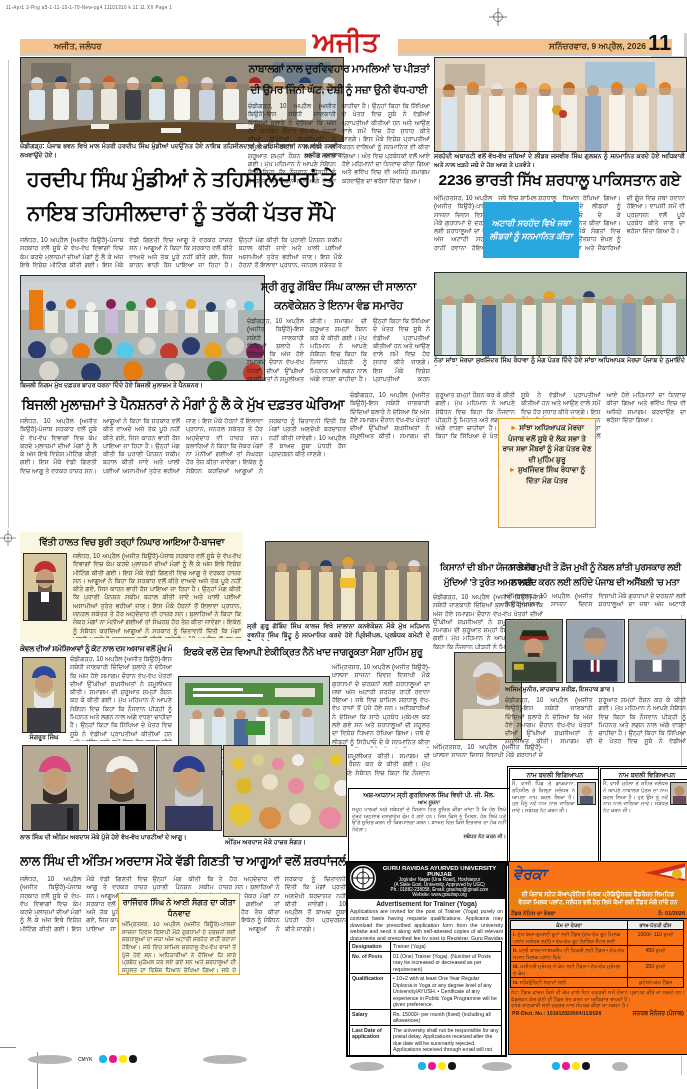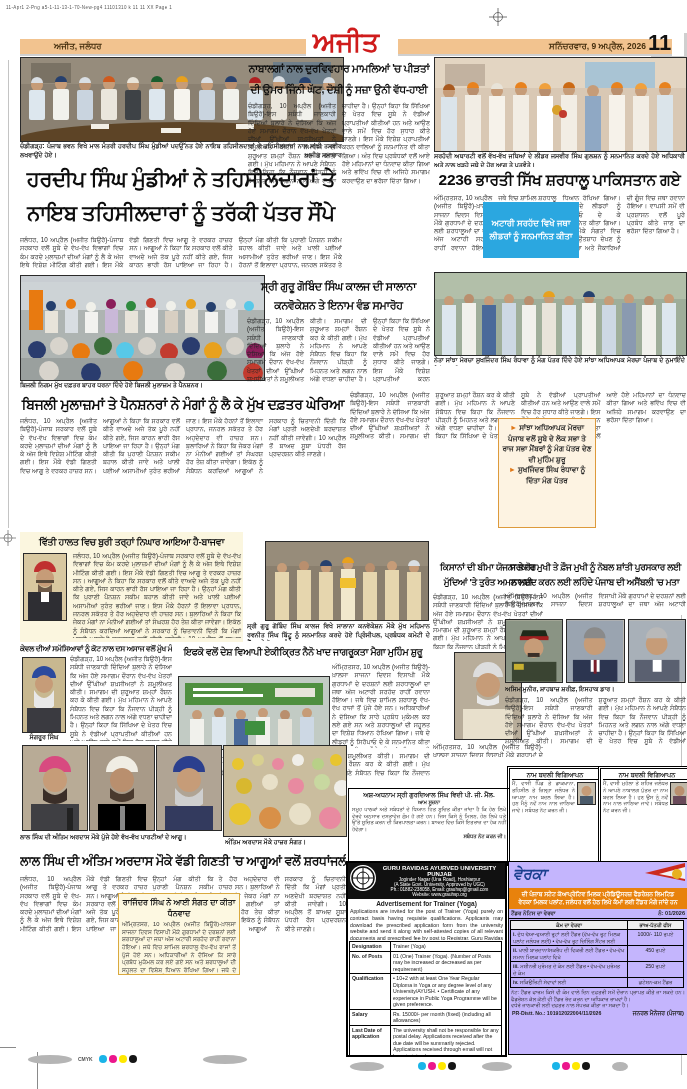--- a/index.html
+++ b/index.html
@@ -168,21 +168,21 @@
           <path d="M224 30a6 6 0 0 1 12 0z" fill="#e8821e"></path>
           <rect x="222" y="37" width="16" height="56" fill="#dbe4ea"></rect>
       </g>
       <circle cx="122" cy="52" r="5" fill="#d8a12c"></circle>
         <circle cx="128" cy="56" r="4" fill="#c23b2e"></circle>
     </svg>
   </div>
   <div class="abs cap" style="left:434px;top:152px;width:251px;height:15px;">ਸਰਹੱਦੀ ਅਥਾਰਟੀ ਵਲੋਂ ਵੱਖ-ਵੱਖ ਜਥਿਆਂ ਦੇ ਲੀਡਰ ਜਸਵੀਰ ਸਿੰਘ ਗੁਲਸ਼ਨ ਨੂੰ ਸਨਮਾਨਿਤ ਕਰਦੇ ਹੋਏ ਅਧਿਕਾਰੀ ਅਤੇ ਨਾਲ ਖੜ੍ਹੇ ਜਥੇ ਦੇ ਹੋਰ ਆਗੂ ਤੇ ਪਤਵੰਤੇ।</div>
   <div class="abs hl one" style="left:434px;top:169px;width:251px;height:22px;font-size:15.5px;line-height:22px;">2236 ਭਾਰਤੀ ਸਿੱਖ ਸ਼ਰਧਾਲੂ ਪਾਕਿਸਤਾਨ ਗਏ</div>
   <div class="abs body c4" style="left:434px;top:194px;width:251px;height:74px;">ਅੰਮ੍ਰਿਤਸਰ, 10 ਅਪ੍ਰੈਲ (ਅਜੀਤ ਬਿਊਰੋ)-ਖ਼ਾਲਸਾ ਸਾਜਨਾ ਦਿਵਸ ਵਿਸਾਖੀ ਮੌਕੇ ਗੁਰਧਾਮਾਂ ਦੇ ਦਰਸ਼ਨਾਂ ਲਈ ਸ਼ਰਧਾਲੂਆਂ ਦਾ ਜਥਾ ਅੱਜ ਅਟਾਰੀ ਸਰਹੱਦ ਰਾਹੀਂ ਰਵਾਨਾ ਹੋਇਆ। ਜਥੇ ਵਿਚ ਸ਼ਾਮਿਲ ਸ਼ਰਧਾਲੂ ਵੱਖ-ਵੱਖ ਰਾਜਾਂ ਤੋਂ ਪੁੱਜੇ ਹੋਏ ਸਨ। ਅਧਿਕਾਰੀਆਂ ਨੇ ਦੱਸਿਆ ਕਿ ਸਾਰੇ ਪ੍ਰਬੰਧ ਮੁਕੰਮਲ ਕਰ ਲਏ ਗਏ ਸਨ ਅਤੇ ਸ਼ਰਧਾਲੂਆਂ ਦੀ ਸਹੂਲਤ ਦਾ ਵਿਸ਼ੇਸ਼ ਧਿਆਨ ਰੱਖਿਆ ਗਿਆ। ਜਥੇ ਦੇ ਲੀਡਰਾਂ ਨੂੰ ਸਿਰੋਪਾਓ ਦੇ ਕੇ ਸਨਮਾਨਿਤ ਕੀਤਾ ਗਿਆ। ਇਸ ਮੌਕੇ ਸੰਗਤਾਂ ਵਿਚ ਭਾਰੀ ਉਤਸ਼ਾਹ ਦੇਖਣ ਨੂੰ ਮਿਲਿਆ ਅਤੇ ਜੈਕਾਰਿਆਂ ਦੀ ਗੂੰਜ ਵਿਚ ਜਥਾ ਰਵਾਨਾ ਹੋਇਆ। ਵਾਪਸੀ ਸਮੇਂ ਵੀ ਪ੍ਰਸ਼ਾਸਨ ਵਲੋਂ ਪੂਰੇ ਪ੍ਰਬੰਧ ਕੀਤੇ ਜਾਣ ਦਾ ਭਰੋਸਾ ਦਿੱਤਾ ਗਿਆ ਹੈ।</div>
-  <div class="abs bluebox" style="left:483px;top:202px;width:90px;height:50px;">ਅਟਾਰੀ ਸਰਹੱਦ ਵਿਖੇ ਜਥਾ ਲੀਡਰਾਂ ਨੂੰ ਸਨਮਾਨਿਤ ਕੀਤਾ</div>
+  <div class="abs bluebox" style="left:483px;top:202px;width:90px;height:50px;font-style:italic;">ਅਟਾਰੀ ਸਰਹੱਦ ਵਿਖੇ ਜਥਾ ਲੀਡਰਾਂ ਨੂੰ ਸਨਮਾਨਿਤ ਕੀਤਾ</div>
 
   <div class="abs ph" style="left:20px;top:275px;width:243px;height:104px;">
     <svg viewBox="0 0 243 104">
       <rect width="243" height="104" fill="#aeb4b2"></rect>
       <rect width="243" height="34" fill="#cdd3d6"></rect>
         <rect x="0" y="0" width="243" height="6" fill="#c8cdd2"></rect>
       <rect x="8" y="14" width="14" height="40" fill="#e87a10"></rect>
       <g>
         <circle cx="30" cy="30" r="5" fill="#26406e"></circle>
           <circle cx="50" cy="28" r="5" fill="#e87a10"></circle>
@@ -549,21 +549,21 @@
           </tr>
       <tr>
             <td style="font-weight:bold;">Last Date of application</td>
             <td>The university shall not be responsible for any postal delay. Applications received after the due date will be summarily rejected. Applications received through email will not be entertained.</td>
           </tr>
     </tbody>
       </table>
 
   </div>
 
-  <div class="abs" style="left:508px;top:861px;width:178px;height:192px;border:1.5px solid #000;overflow:hidden;background:#c4b5fd;">
+  <div class="abs" style="left:508px;top:861px;width:178px;height:192px;border:1.5px solid #000;overflow:hidden;background:#f97316;">
     <div style="position:relative;height:26px;">
       <div style="position:absolute;left:4px;top:3px;font-size:15px;font-weight:bold;color:#1a3f8e;font-style:italic;">ਵੇਰਕਾ</div>
       <svg style="position:absolute;right:2px;top:1px;" width="60" height="24" viewBox="0 0 60 24">
         <path d="M60 0 20 10l40 8z" fill="#cc2a1e"></path>
           <path d="M60 4 34 11l26 5z" fill="#f2f2f2"></path>
           <circle cx="52" cy="11" r="5" fill="#e8b020"></circle>
       </svg>
     </div>
     <div style="background:#e8820c;color:#fff;font-size:6px;font-weight:bold;text-align:center;padding:2px;line-height:1.4;">
       <div>ਦੀ ਪੰਜਾਬ ਸਟੇਟ ਕੋਆਪ੍ਰੇਟਿਵ ਮਿਲਕ ਪ੍ਰੋਡਿਊਸਰਜ਼ ਫੈਡਰੇਸ਼ਨ ਲਿਮਟਿਡ</div>

